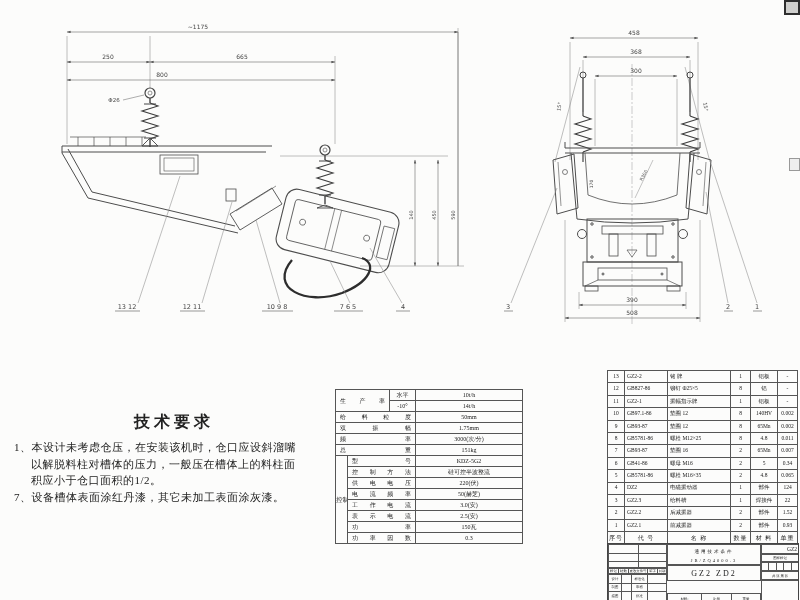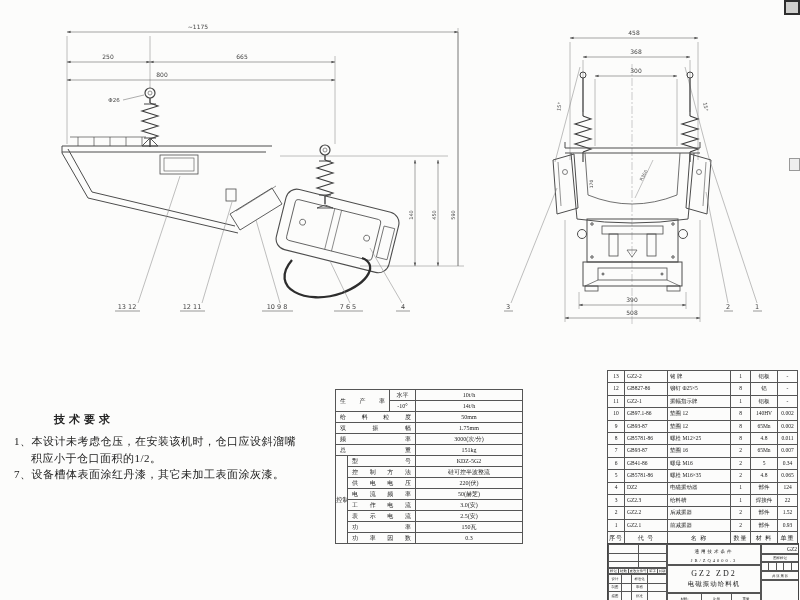--- a/index.html
+++ b/index.html
@@ -1,21 +1,21 @@
 <!DOCTYPE html>
 <html><head>
 <meta charset="utf-8">
 <style>
   html,body{margin:0;padding:0;background:#e8e8e8;}
   #screen{position:relative;width:800px;height:600px;background:#fcfcfb;overflow:hidden;
           font-family:"Liberation Serif",serif;color:#3a3a3a;}
   svg text{font-family:"DejaVu Sans",sans-serif;fill:#444;}
   
   .techreq{position:absolute;left:14px;top:412px;width:318px;}
-  .techreq .t{font-size:11px;font-weight:bold;letter-spacing:4px;text-align:left;width:160px;margin-left:40px;color:#222;}
+  .techreq .t{font-size:16px;font-weight:bold;letter-spacing:4px;text-align:right;width:160px;margin-left:40px;color:#222;}
   .techreq .ln{font-size:11px;line-height:16.5px;color:#222;letter-spacing:.5px;}
   .techreq .ind{padding-left:17px;}
   
   .spec-wrap{position:absolute;left:335px;top:381px;}
   .spec-title{font-size:10.5px;font-weight:bold;letter-spacing:7px;color:#222;text-align:center;
               width:150px;margin-left:22px;border-bottom:1.6px solid #333;padding-bottom:2px;}
   table.spec{border-collapse:collapse;table-layout:fixed;width:187px;margin-top:8px;
              border:1.4px solid #444;}
   table.spec td{border:0.8px solid #555;height:10px;padding:0 1px;font-size:6px;line-height:1;
                 text-align:center;color:#222;overflow:hidden;white-space:nowrap;}
@@ -276,20 +276,21 @@
       <line x1="9" y1="299" x2="18" y2="299"></line>
       <line x1="229" y1="299" x2="238" y2="299"></line>
       <line x1="258" y1="299" x2="267" y2="299"></line>
     </g>
   </svg>
 
   <div class="techreq">
     <div class="t">技术要求</div>
     <div style="height:6px"></div>
     <div class="ln">1、本设计未考虑仓压，在安装该机时，仓口应设斜溜嘴</div>
+    <div class="ln ind">以解脱料柱对槽体的压力，一般压在槽体上的料柱面</div>
     <div class="ln ind">积应小于仓口面积的1/2。</div>
     <div class="ln">7、设备槽体表面涂红丹漆，其它未加工表面涂灰漆。</div>
   </div>
 
   <div class="spec-wrap">
     <table class="spec">
       <colgroup>
           <col style="width:12px">
           <col style="width:42px">
           <col style="width:26px">
@@ -538,21 +539,21 @@
         <div style="flex:1"></div>
       </div>
 
     </div>
 
     <div class="tb std" style="left:59px;top:0;width:94px;height:21px;padding-top:2px;">
       <div>通用技术条件</div>
       <div>JB/ZQ4000.3</div>
     </div>
 
-    <div class="tb model" style="left:59px;top:21px;width:94px;height:28px;">
+    <div class="tb model" style="left:59px;top:21px;width:94px;height:16px;">
       <div class="m1">GZ2 ZD2</div>
       <div class="m2">电磁振动给料机</div>
     </div>
 
     <div class="tb" style="left:59px;top:49px;width:94px;height:11px;border-bottom:none;">
       <div class="cellrow">
         <div style="width:34px" class="tiny">材料:</div>
         <div style="width:30px" class="tiny">比例</div>
         <div style="flex:1" class="tiny">重量</div>
       </div>

